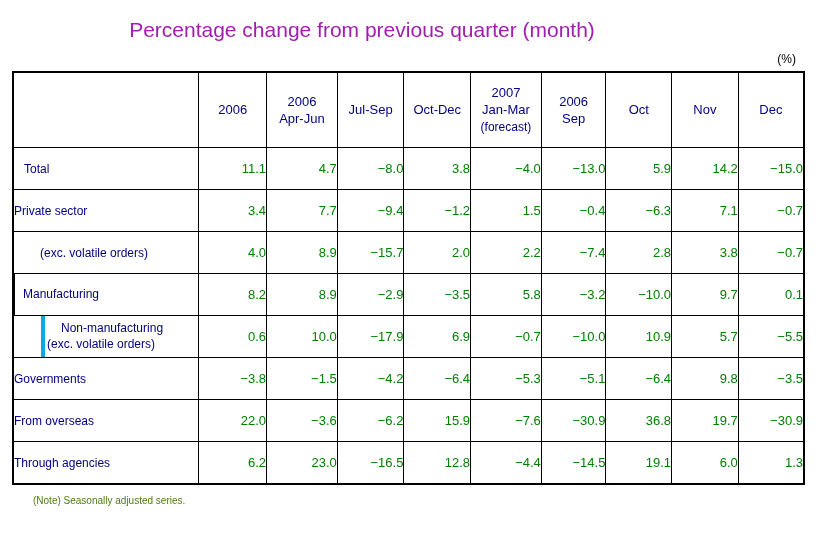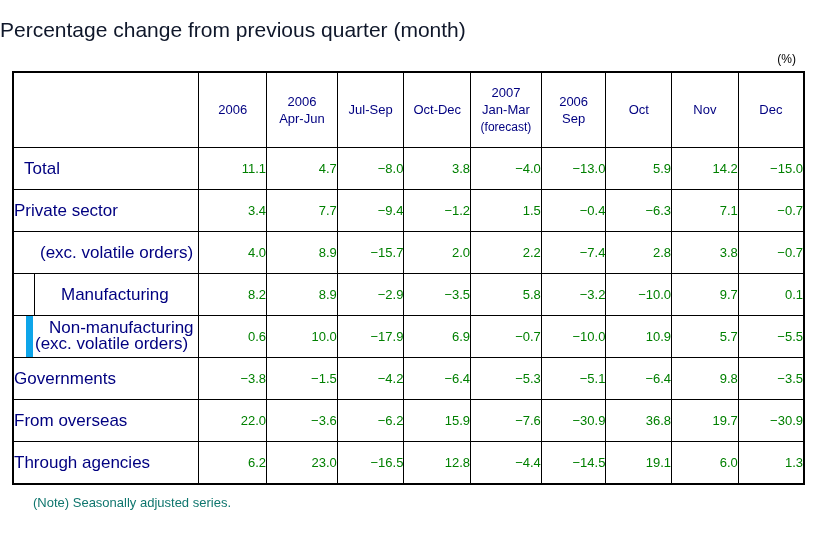--- a/index.html
+++ b/index.html
@@ -13,22 +13,22 @@
     font-family: "Liberation Sans", sans-serif;
     position: relative;
     overflow: hidden;
   }
 
   #title {
     position: absolute;
     top: 18px;
     left: 0;
     width: 724px;
-    text-align: left;
-    color: #0f172a;
+    text-align: center;
+    color: #a21caf;
     font-size: 21px;
     font-weight: normal;
     letter-spacing: 0px;
     white-space: nowrap;
   }
 
   #unit-label {
     position: absolute;
     top: 52px;
     right: 22px;
@@ -71,21 +71,21 @@
   .hcell .yr {
     display: block;
   }
 
   
   .sep-left { border-left: 3px double #000; }
 
   
   td.labelcell {
     color: #000080;
-    font-size: 17px;
+    font-size: 12px;
     height: 41px;
     padding: 0;
     position: relative;
   }
   .lbl {
     display: block;
     white-space: nowrap;
   }
   .lbl.l0 { padding-left: 10px; }
   .lbl.l1 { }
@@ -103,22 +103,22 @@
     white-space: nowrap;
   }
 
   td.nohr-top { border-top: none; }
   td.nohr-bot { border-bottom: none; }
 
   #note {
     position: absolute;
     left: 33px;
     top: 495px;
-    color: #0f766e;
-    font-size: 13px;
+    color: #4d7c0f;
+    font-size: 10px;
     white-space: nowrap;
   }
 </style>
 </head>
 <body>
 
 <div id="title">Percentage change from previous quarter (month)</div>
 <div id="unit-label">(%)</div>
 
 <div id="table-wrap">
@@ -236,36 +236,36 @@
         <td class="num">2.0</td>
         <td class="num">2.2</td>
         <td class="num sep-left">−7.4</td>
         <td class="num">2.8</td>
         <td class="num">3.8</td>
         <td class="num">−0.7</td>
       </tr>
 
       <tr>
         <td class="labelcell box-private nohr-bot">
-          <span style="display:block;border-left:1px solid #000;height:41px;margin-left:20px;padding-left:26px;line-height:41px;">Manufacturing</span>
+          <span style="display:block;border-left:1px solid #000;height:41px;padding-left:8px;line-height:41px;">Manufacturing</span>
         </td>
         <td class="num sep-left">8.2</td>
         <td class="num sep-left">8.9</td>
         <td class="num">−2.9</td>
         <td class="num">−3.5</td>
         <td class="num">5.8</td>
         <td class="num sep-left">−3.2</td>
         <td class="num">−10.0</td>
         <td class="num">9.7</td>
         <td class="num">0.1</td>
       </tr>
 
       <tr>
         <td class="labelcell box-private nohr-top">
-          <span style="display:block;border-left:7px solid #0ea5e9;height:41px;margin-left:12px;padding-left:2px;line-height:16px;padding-top:4px;box-sizing:border-box;">
+          <span style="display:block;border-left:4px solid #0ea5e9;height:41px;margin-left:27px;padding-left:2px;line-height:16px;padding-top:4px;box-sizing:border-box;">
             <span style="display:block;padding-left:14px">Non-manufacturing</span>
             <span style="display:block;padding-left:0px">(exc. volatile orders)</span>
           </span>
         </td>
         <td class="num sep-left">0.6</td>
         <td class="num sep-left">10.0</td>
         <td class="num">−17.9</td>
         <td class="num">6.9</td>
         <td class="num">−0.7</td>
         <td class="num sep-left">−10.0</td>

